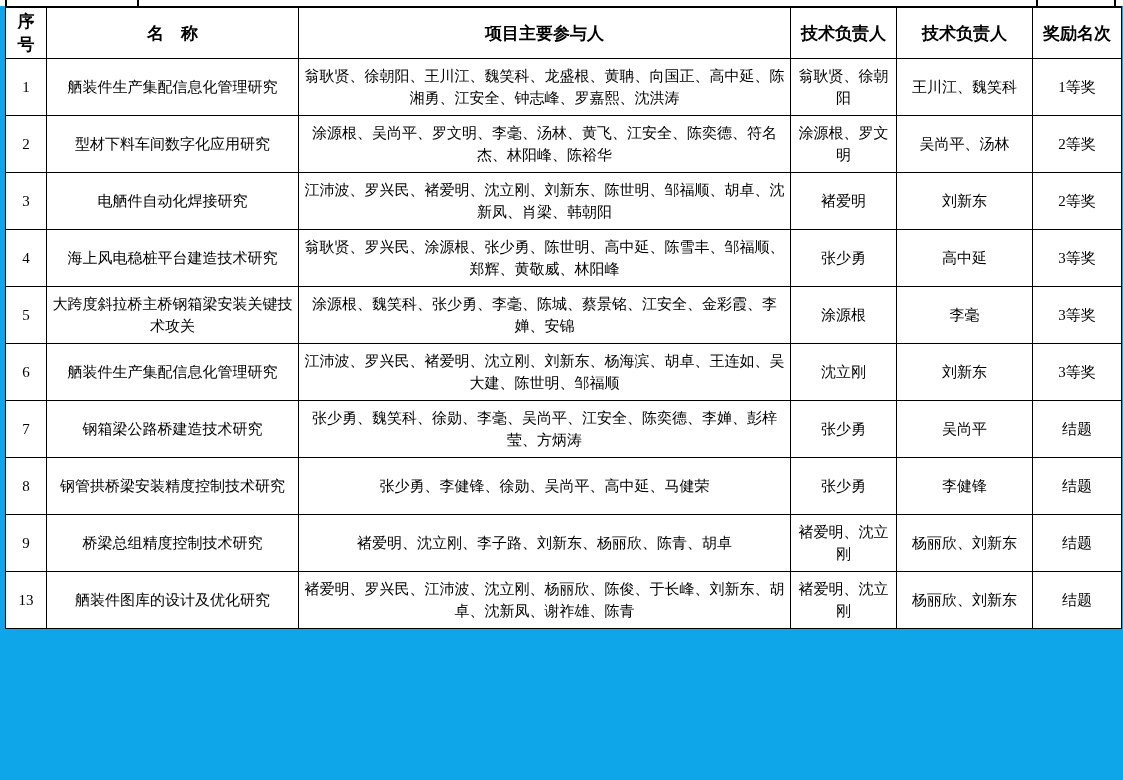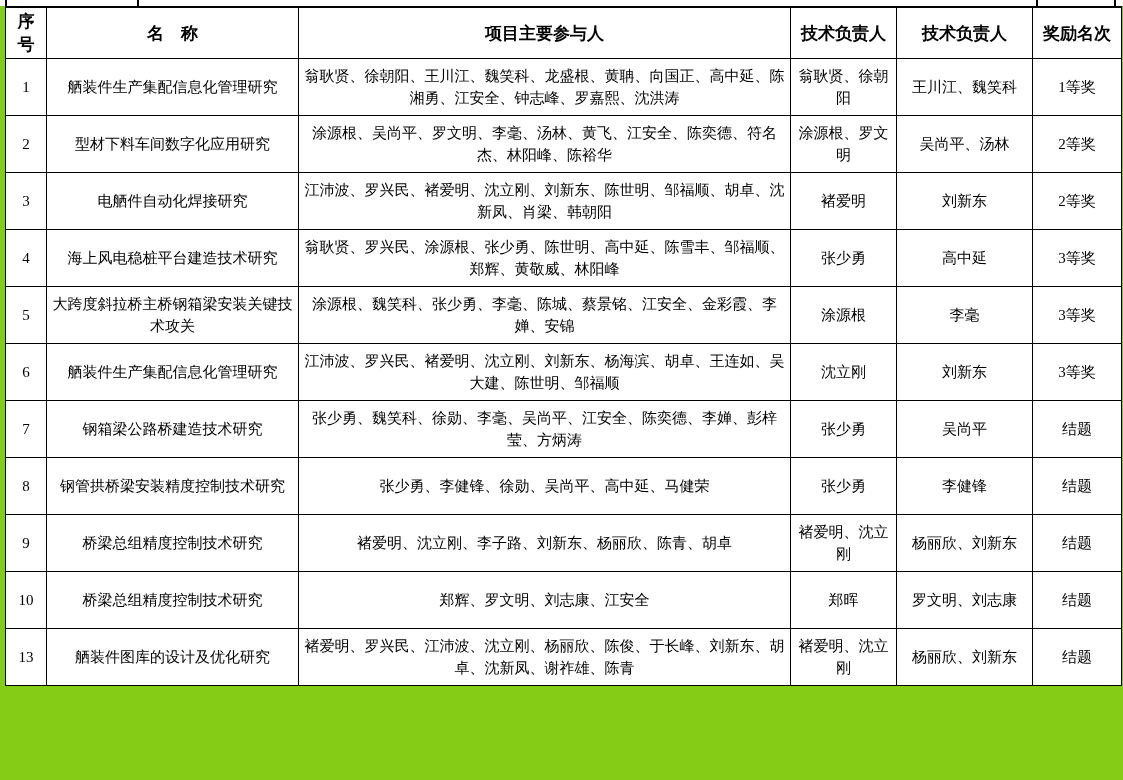--- a/index.html
+++ b/index.html
@@ -8,21 +8,21 @@
     background: #ffffff;
     width: 1123px;
     height: 780px;
     overflow: hidden;
     font-family: "Liberation Serif", "DejaVu Serif", serif;
   }
   .sheet {
     position: relative;
     width: 1123px;
     height: 780px;
-    background: #84cc16;
+    background: #0ea5e9;
   }
   
   .top-sliver {
     position: absolute;
     left: 0; top: 0;
     width: 1123px; height: 6px;
     background: #ffffff;
   }
   .top-sliver .frag {
     position: absolute;
@@ -165,28 +165,20 @@
         </tr>
         <tr>
           <td class="col-no">9</td>
           <td class="col-name">桥梁总组精度控制技术研究</td>
           <td class="col-participants">褚爱明、沈立刚、李子路、刘新东、杨丽欣、陈青、胡卓</td>
           <td class="col-leader">褚爱明、沈立刚</td>
           <td class="col-tech">杨丽欣、刘新东</td>
           <td class="col-award">结题</td>
         </tr>
         <tr>
-          <td class="col-no">10</td>
-          <td class="col-name">桥梁总组精度控制技术研究</td>
-          <td class="col-participants">郑辉、罗文明、刘志康、江安全</td>
-          <td class="col-leader">郑晖</td>
-          <td class="col-tech">罗文明、刘志康</td>
-          <td class="col-award">结题</td>
-        </tr>
-        <tr>
           <td class="col-no">13</td>
           <td class="col-name">舾装件图库的设计及优化研究</td>
           <td class="col-participants">褚爱明、罗兴民、江沛波、沈立刚、杨丽欣、陈俊、于长峰、刘新东、胡卓、沈新凤、谢祚雄、陈青</td>
           <td class="col-leader">褚爱明、沈立刚</td>
           <td class="col-tech">杨丽欣、刘新东</td>
           <td class="col-award">结题</td>
         </tr>
       </tbody>
   </table>
 </div>

